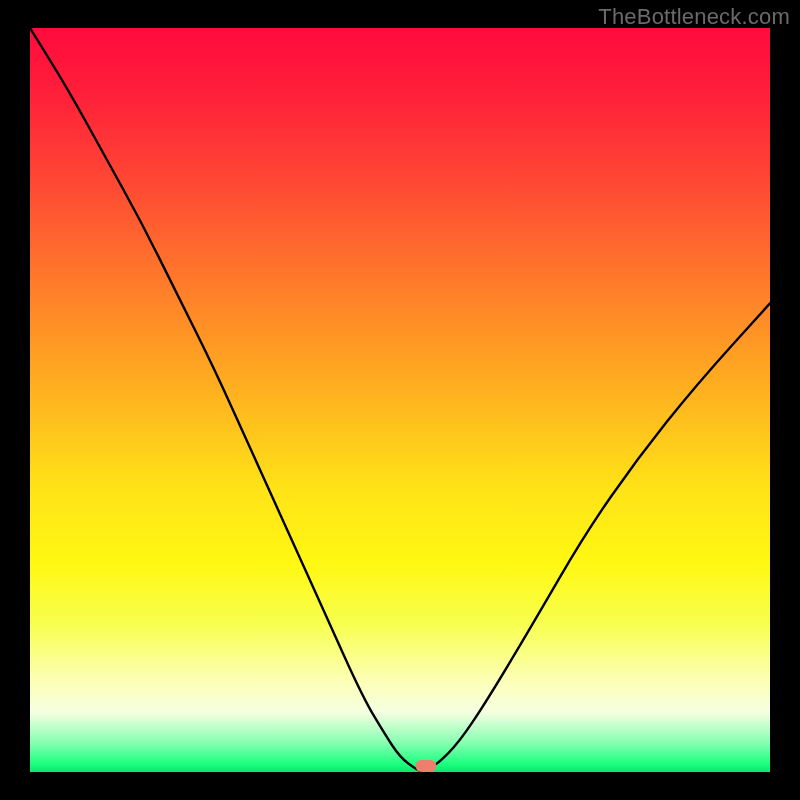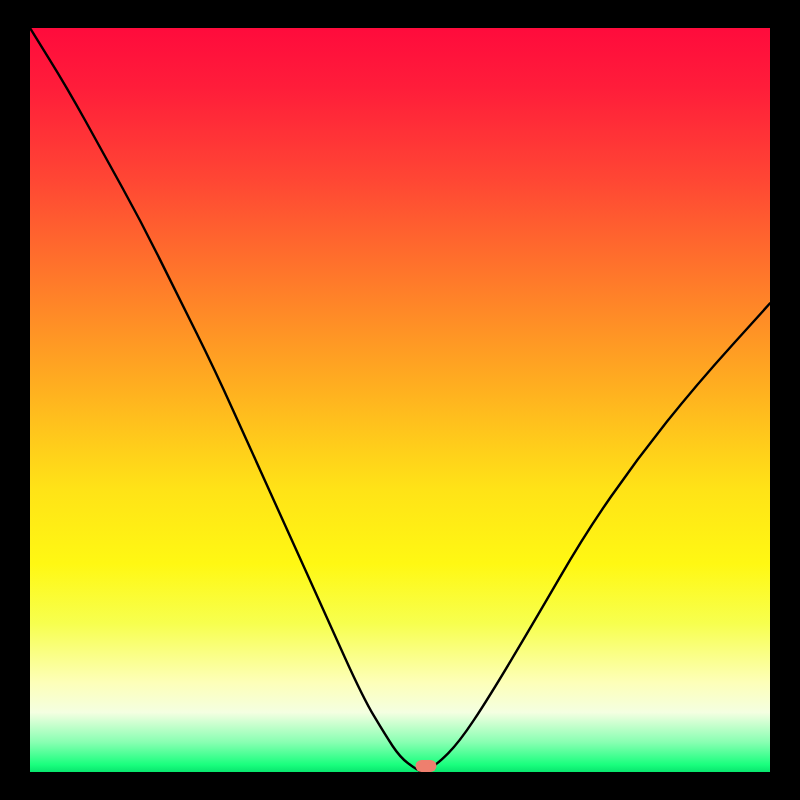--- a/index.html
+++ b/index.html
@@ -71,20 +71,21 @@
     height: 12px;
     border-radius: 6px;
     background: #ee7f6e;
     transform: translate(-50%, -50%);
   }
 </style>
 </head>
 <body>
 
 <div class="frame">
+  <div class="watermark">TheBottleneck.com</div>
 
   <div class="plot-area">
     <div class="gradient"></div>
 
     <svg class="curve" viewBox="0 0 740 744" preserveAspectRatio="none">
       <path d="M 0.0 0.0 Q 0.0 0.0 18.5 29.8 Q 37.0 59.5 55.5 93.0 Q 74.0 126.5 92.5 160.0 Q 111.0 193.4 129.5 230.6 Q 148.0 267.8 166.5 305.0 Q 185.0 342.2 203.5 383.2 Q 222.0 424.1 240.5 465.0 Q 259.0 505.9 277.5 546.8 Q 296.0 587.8 314.5 628.7 Q 333.0 669.6 344.1 688.2 Q 355.2 706.8 362.6 718.0 Q 370.0 729.1 377.4 734.7 Q 384.8 740.3 388.5 742.1 Q 392.2 744.0 399.6 740.3 Q 407.0 736.6 418.1 725.4 Q 429.2 714.2 444.0 691.9 Q 458.8 669.6 481.0 632.4 Q 503.2 595.2 529.1 550.6 Q 555.0 505.9 580.9 468.7 Q 606.8 431.5 636.4 394.3 Q 666.0 357.1 703.0 316.2 T 740.0 275.3" fill="none" stroke="#000" stroke-width="2.4" stroke-linecap="round" stroke-linejoin="round"></path>
     </svg>
 
     <div class="marker" style="left: 396px; top: 738px;"></div>
   </div>

